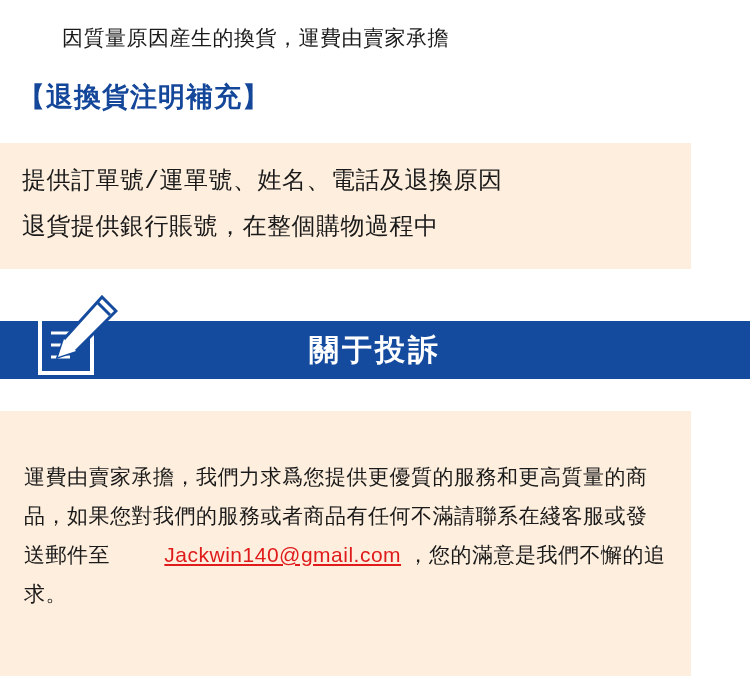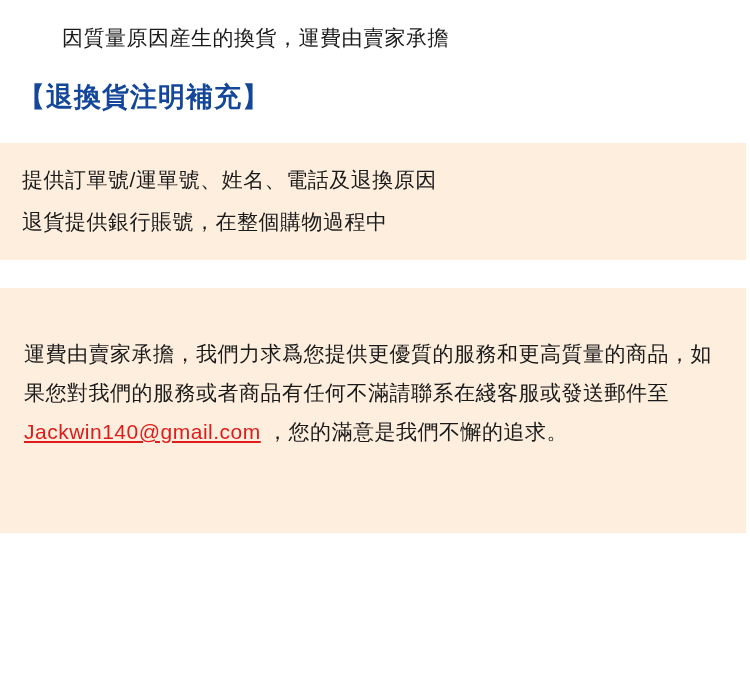--- a/index.html
+++ b/index.html
@@ -8,21 +8,21 @@
   }
   body {
     width: 750px;
     height: 676px;
     background: #ffffff;
     font-family: "Liberation Sans", sans-serif;
     overflow: hidden;
   }
   .page {
     position: relative;
-    width: 746px;
+    width: 691px;
     height: 676px;
   }
 
   
   .policy-lines {
     padding-top: 18px;
   }
   .policy-line {
     font-size: 21px;
     color: #1a1a1a;
@@ -40,25 +40,26 @@
     padding: 22px 0 28px 18px;
   }
 
   
   .note-block {
     background: #fdeedd;
     margin: 0;
     padding: 16px 0 18px 0;
   }
   .note-line {
-    font-size: 21px;
+    font-size: 24px;
     color: #1a1a1a;
     padding: 5px 0 5px 22px;
     line-height: 1.5;
     letter-spacing: 0.5px;
+    font-family: Liberation Mono, monospace;
   }
 
   
   .banner-wrap {
     position: relative;
     margin-top: 52px;
     height: 62px;
   }
   .banner {
     position: absolute;
@@ -98,36 +99,50 @@
   .complaint-text {
     font-size: 21px;
     color: #1a1a1a;
     line-height: 1.85;
     letter-spacing: 0.5px;
   }
   .email {
     color: #e01b1b;
     text-decoration: underline;
     font-family: "Liberation Sans", sans-serif;
+    margin-left: 48px;
   }
 </style>
 </head>
 <body>
 
 <div class="page">
 
   <div class="policy-lines">
     <div class="policy-line">因質量原因産生的換貨，運費由賣家承擔</div>
   </div>
 
   <div class="bracket-heading">【退換貨注明補充】</div>
 
   <div class="note-block">
     <div class="note-line">提供訂單號/運單號、姓名、電話及退換原因</div>
     <div class="note-line">退貨提供銀行賬號，在整個購物過程中</div>
   </div>
 
+  <div class="banner-wrap">
+    <div class="banner"></div>
+    <div class="banner-title">關于投訴</div>
+    <svg class="banner-icon" viewBox="0 0 82 84">
+      <rect x="4" y="20" width="52" height="58" fill="none" stroke="#ffffff" stroke-width="4"></rect>
+      <line x1="15" y1="38" x2="45" y2="38" stroke="#ffffff" stroke-width="3"></line>
+      <line x1="15" y1="50" x2="45" y2="50" stroke="#ffffff" stroke-width="3"></line>
+      <line x1="15" y1="62" x2="34" y2="62" stroke="#ffffff" stroke-width="3"></line>
+      <path d="M66 2 L80 16 L40 56 L22 62 L28 44 Z" fill="#ffffff" stroke="#144b9e" stroke-width="3"></path>
+      <path d="M22 62 L28 44 L40 56 Z" fill="#ffffff"></path>
+      <line x1="62" y1="8" x2="74" y2="20" stroke="#144b9e" stroke-width="3"></line>
+    </svg>
+  </div>
 
   <div class="complaint-block">
     <p class="complaint-text"><span>運費由賣家承擔，我們力求爲您提供更優質的服務和更高質量的商品，如果您對我們的服務或者商品有任何不滿請聯系在綫客服或發送郵件至 </span><span class="email">Jackwin140@gmail.com</span><span> ，您的滿意是我們不懈的追求。</span></p>
   </div>
 
 </div>
 
 </body></html>

